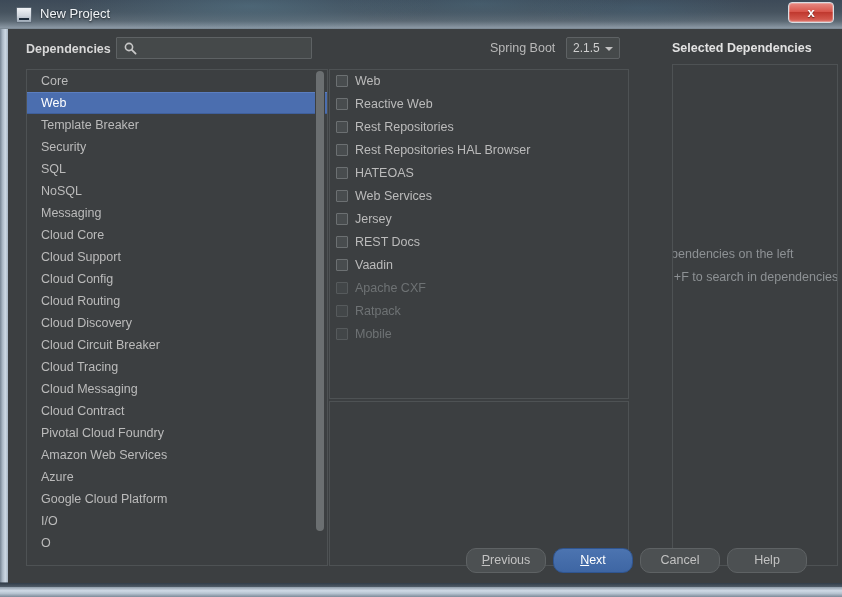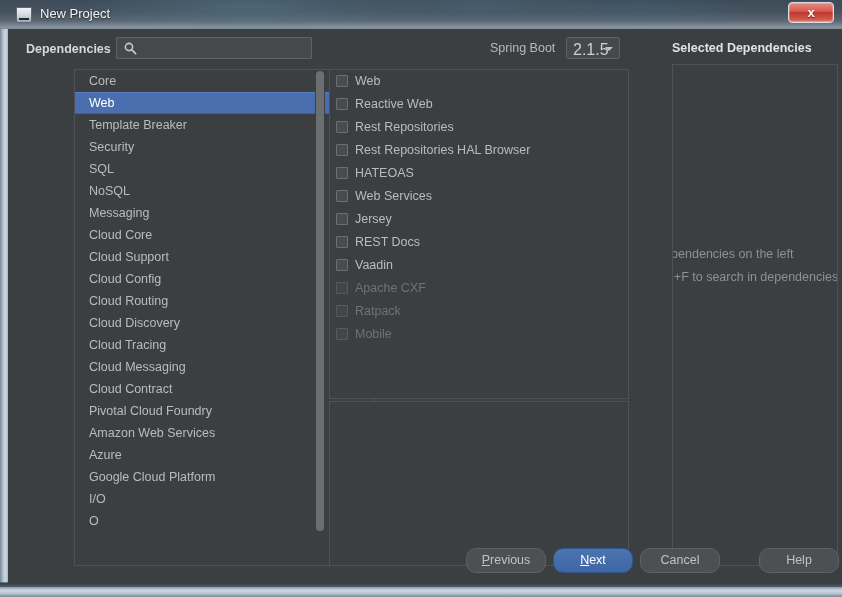--- a/index.html
+++ b/index.html
@@ -188,21 +188,21 @@
     width: 54px; height: 22px;
     background: #45494a;
     border: 1px solid #5e6264;
     box-sizing: border-box;
     border-radius: 2px;
     cursor: pointer;
   }
   #spring-boot-version .ver-text {
     position: absolute;
     left: 6px; top: 3px;
-    font-size: 16px;
+    font-size: 12px;
     color: #cfcfcf;
   }
   #spring-boot-version .caret {
     position: absolute;
     right: 6px; top: 9px;
     width: 0; height: 0;
     border-left: 4px solid transparent;
     border-right: 4px solid transparent;
     border-top: 4px solid #c2c2c2;
   }
@@ -217,21 +217,20 @@
 
   
   #category-panel {
     position: absolute;
     left: 18px; top: 40px;
     width: 302px; height: 497px;
     background: #3c3f41;
     border: 1px solid #4e5254;
     box-sizing: border-box;
     overflow: hidden;
-    margin-left: 48px;
   }
   .category-item {
     position: relative;
     height: 22px;
     line-height: 22px;
     padding-left: 14px;
     font-size: 12.5px;
     color: #bbbbbb;
     white-space: nowrap;
     cursor: default;
@@ -356,21 +355,21 @@
   .dlg-button.default {
     background: linear-gradient(to bottom, #4c74b0 0%, #3e66a4 100%);
     border-color: #2f5590;
     color: #ffffff;
   }
   .mnemonic { text-decoration: underline; }
 
   #btn-previous { left: 458px; width: 80px; }
   #btn-next     { left: 545px; width: 80px; }
   #btn-cancel   { left: 632px; width: 80px; }
-  #btn-help     { left: 719px; width: 80px; margin-left: 32px; }
+  #btn-help     { left: 719px; width: 80px; }
 </style>
 </head>
 <body>
 
 <div id="window-frame">
 
   <div id="titlebar">
     <div id="title-icon">
       <span class="ij-glyph">IJ</span>
       <span class="ij-bar"></span>
@@ -415,20 +414,21 @@
         <div class="category-item"><span>Template Breaker</span></div>
         <div class="category-item"><span>Security</span></div>
         <div class="category-item"><span>SQL</span></div>
         <div class="category-item"><span>NoSQL</span></div>
         <div class="category-item"><span>Messaging</span></div>
         <div class="category-item"><span>Cloud Core</span></div>
         <div class="category-item"><span>Cloud Support</span></div>
         <div class="category-item"><span>Cloud Config</span></div>
         <div class="category-item"><span>Cloud Routing</span></div>
         <div class="category-item"><span>Cloud Discovery</span></div>
+        <div class="category-item"><span>Cloud Circuit Breaker</span></div>
         <div class="category-item"><span>Cloud Tracing</span></div>
         <div class="category-item"><span>Cloud Messaging</span></div>
         <div class="category-item"><span>Cloud Contract</span></div>
         <div class="category-item"><span>Pivotal Cloud Foundry</span></div>
         <div class="category-item"><span>Amazon Web Services</span></div>
         <div class="category-item"><span>Azure</span></div>
         <div class="category-item"><span>Google Cloud Platform</span></div>
         <div class="category-item"><span>I/O</span></div>
         <div class="category-item"><span>O</span></div>
       </div>

